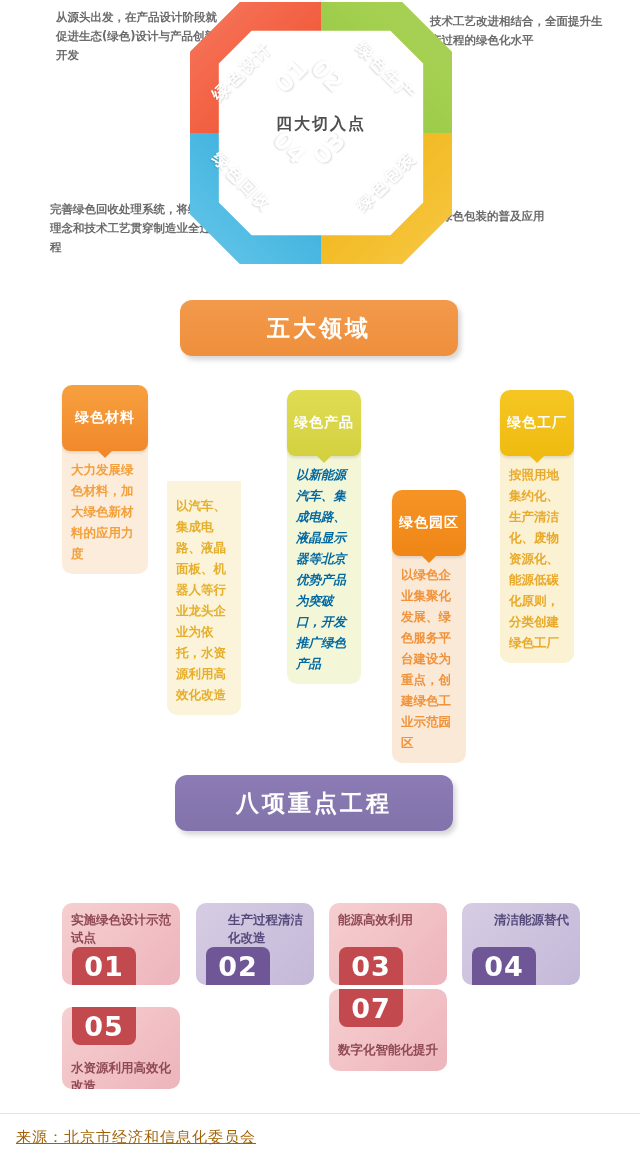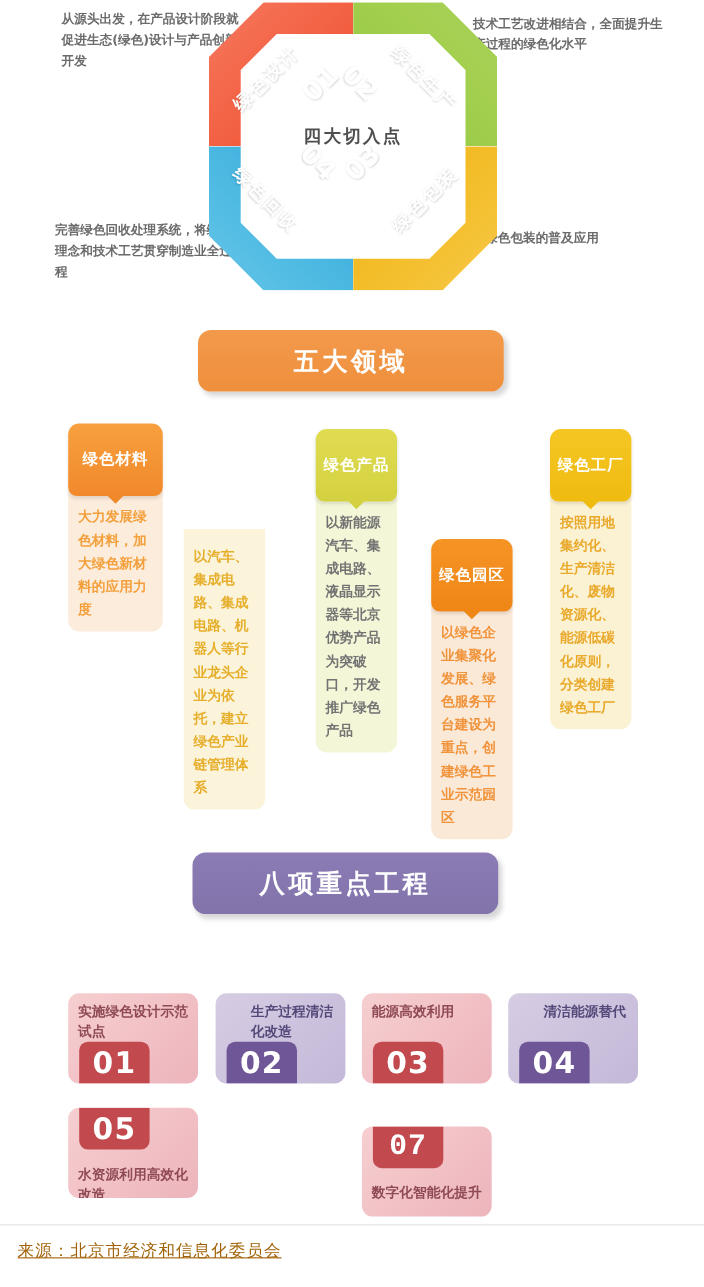--- a/index.html
+++ b/index.html
@@ -166,21 +166,21 @@
   #card1 { left: 62px;  top: 385px; width: 86px; }
   #card1 .head { height: 66px; background: linear-gradient(180deg,#f7a03f 0%,#f1892b 100%); --hc:#f1892b; }
   #card1 .body { background: #fcecdc; color: #f3a03c; min-height: 125px; }
 
   #card2 { left: 167px; top: 487px; width: 74px; }
   #card2 .head { height: 66px; background: linear-gradient(180deg,#f0c73c 0%,#eabe2a 100%); --hc:#eabe2a; flex-direction: column; }
   #card2 .body { background: #fbf4da; color: #e6ae2b; min-height: 215px; }
 
   #card3 { left: 287px; top: 390px; width: 74px; }
   #card3 .head { height: 66px; background: linear-gradient(180deg,#dfdc53 0%,#d4d140 100%); --hc:#d4d140; }
-  #card3 .body { background: #f4f6d8; color: #737373; min-height: 175px; }
+  #card3 .body { background: #f4f6d8; color: #0369a1; min-height: 175px; font-style: italic; }
 
   #card4 { left: 392px; top: 490px; width: 74px; }
   #card4 .head { height: 66px; background: linear-gradient(180deg,#f59425 0%,#ef8616 100%); --hc:#ef8616; }
   #card4 .body { background: #fbe9d8; color: #f0933a; min-height: 195px; }
 
   #card5 { left: 500px; top: 390px; width: 74px; }
   #card5 .head { height: 66px; background: linear-gradient(180deg,#f5c623 0%,#efbb10 100%); --hc:#efbb10; }
   #card5 .body { background: #fbf1d3; color: #e9a92a; min-height: 195px; }
 
   
@@ -290,21 +290,21 @@
   <div class="banner" id="banner-fields">五大领域</div>
 
   <div class="fcard" id="card1">
     <div class="head">
       <span>绿色材料</span>
     </div>
     <div class="body">大力发展绿色材料，加大绿色新材料的应用力度</div>
   </div>
 
   <div class="fcard" id="card2">
-    <div class="body">以汽车、集成电路、集成电路、机器人等行业龙头企业为依托，建立绿色产业链管理体系</div>
+    <div class="body">以汽车、集成电路、液晶面板、机器人等行业龙头企业为依托，水资源利用高效化改造</div>
   </div>
 
   <div class="fcard" id="card3">
     <div class="head">
       <span>绿色产品</span>
     </div>
     <div class="body">以新能源汽车、集成电路、液晶显示器等北京优势产品为突破口，开发推广绿色产品</div>
   </div>
 
   <div class="fcard" id="card4">
@@ -337,21 +337,21 @@
   </div>
   <div class="pcard row1 purple" style="left:462px; top:903px;">
     <div class="ptext">清洁能源替代</div>
     <div class="pnum">04</div>
   </div>
 
   <div class="pcard row2 pink" style="left:62px;  top:1007px;">
     <div class="pnum">05</div>
     <div class="ptext">水资源利用高效化改造</div>
   </div>
-  <div class="pcard row2 pink" style="left:329px; top:1024px;font-family:Liberation Mono, monospace;">
+  <div class="pcard row2 pink" style="left:329px; top:989px;">
     <div class="pnum">07</div>
     <div class="ptext">数字化智能化提升</div>
   </div>
 
   <div id="footer-rule"></div>
   <div id="footer-text">来源：北京市经济和信息化委员会</div>
 
 </div>
 
 </body></html>

